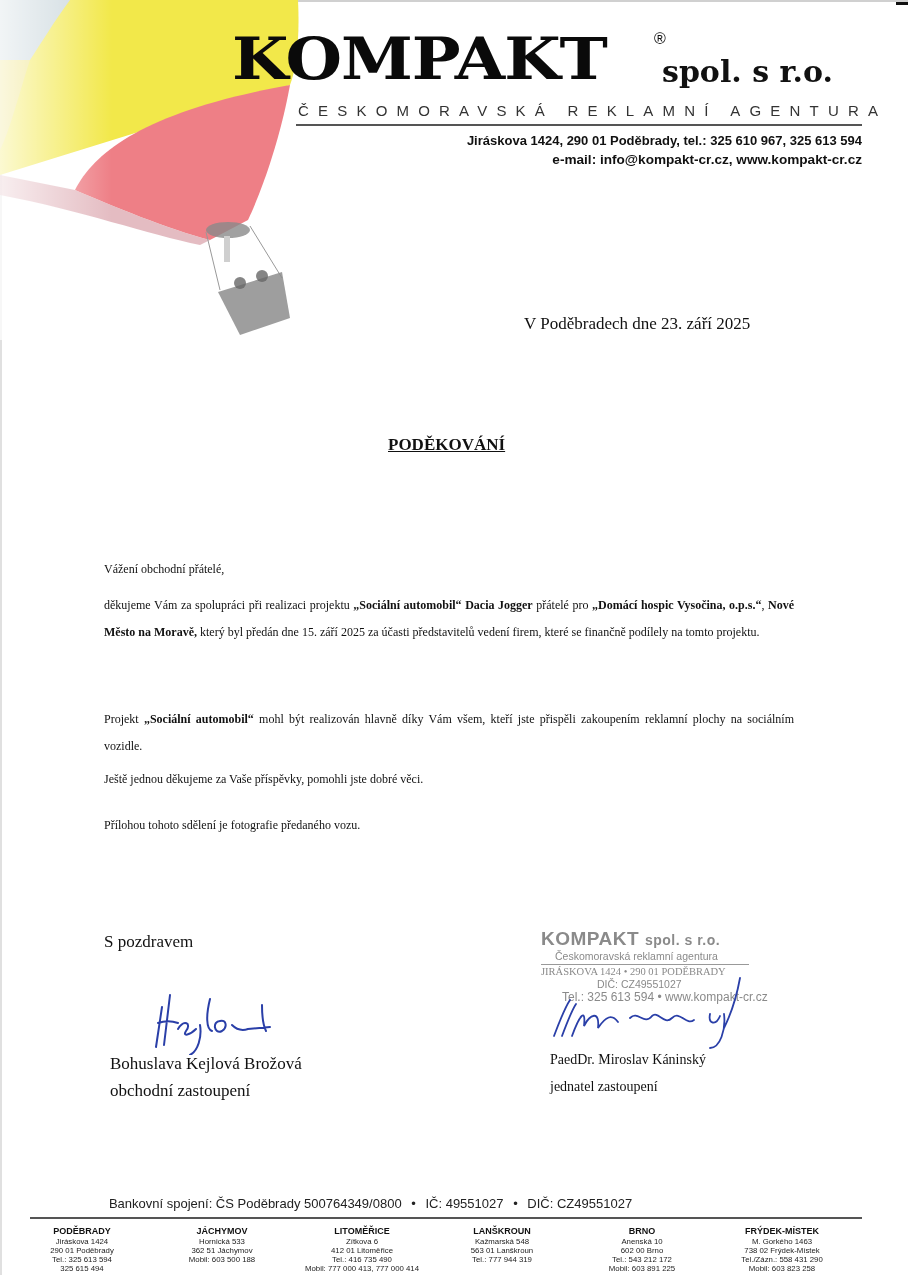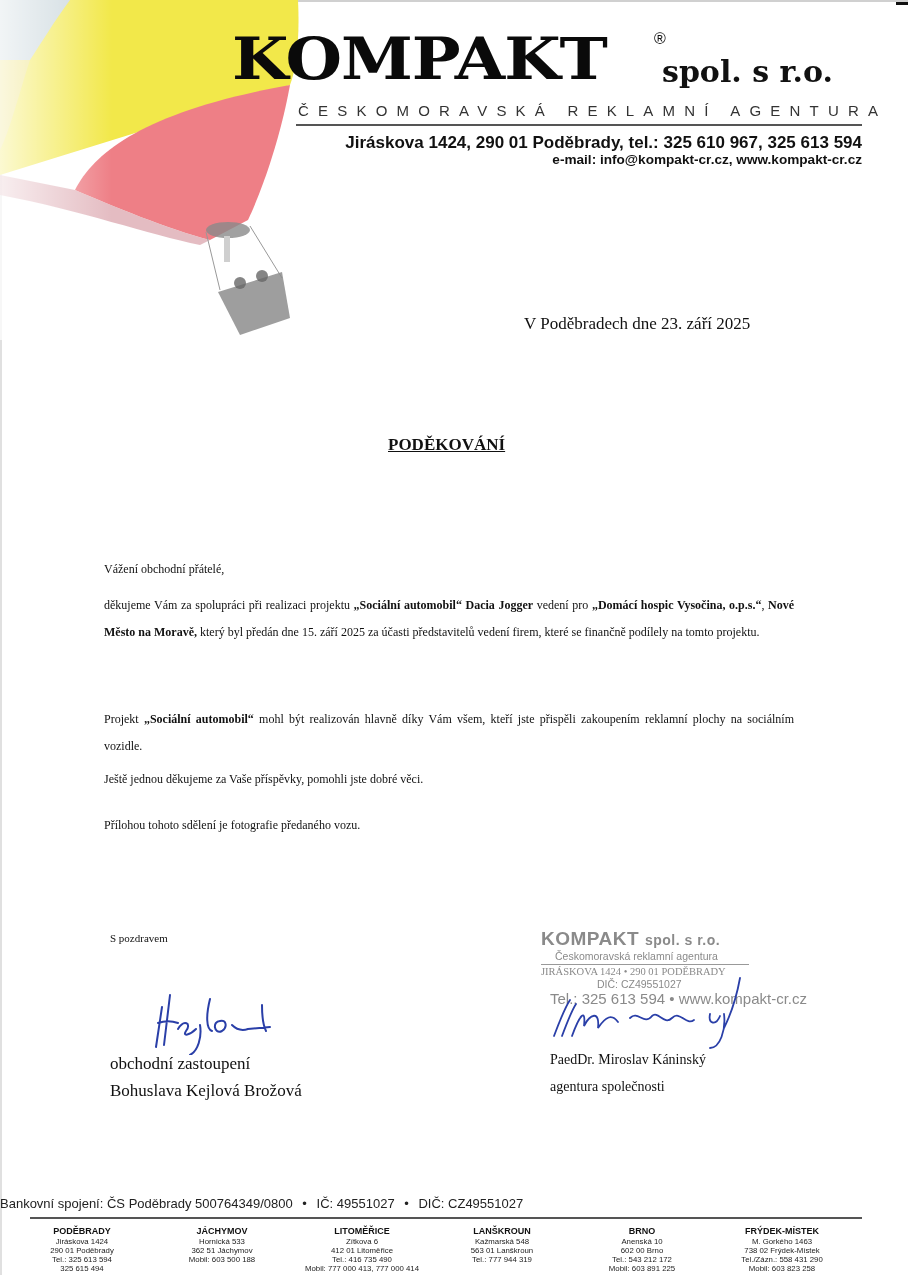--- a/index.html
+++ b/index.html
@@ -9,48 +9,48 @@
   .topline { left: 0; top: 0; width: 908px; height: 2px; background: #d0d0d0; }
   .corner-mark { left: 896px; top: 2px; width: 12px; height: 3px; background: #111; }
   .leftline { left: 0; top: 0; width: 2px; height: 1275px; background: #e0e0e0; }
 
   .logo { left: 232px; top: 28px; height: 60px; display: flex; align-items: flex-end; }
   .logo-main { font-family: "DejaVu Serif", serif; font-weight: bold; font-size: 58px; letter-spacing: -1px; color: #0a0a0a; line-height: 58px; transform: scaleX(1.12); transform-origin: left bottom; }
   .logo-reg { left: 654px; top: 30px; font-family: "Liberation Sans", sans-serif; font-size: 16px; color: #111; }
   .logo-sro { left: 662px; top: 54px; font-family: "DejaVu Serif", serif; font-weight: bold; font-size: 30px; color: #111; letter-spacing: 0px; }
   .agency { left: 298px; top: 102px; width: 564px; font-family: "Liberation Sans", sans-serif; font-size: 15px; letter-spacing: 9.2px; color: #333; white-space: nowrap; }
   .agency-line { left: 296px; top: 124px; width: 566px; height: 2px; background: #555; }
-  .addr1 { right: 46px; top: 133px; font-family: "Liberation Sans", sans-serif; font-weight: bold; font-size: 17px; color: #111; text-align: right; white-space: nowrap; }
+  .addr1 { right: 46px; top: 133px; font-family: "Liberation Sans", sans-serif; font-weight: bold; font-size: 13px; color: #111; text-align: right; white-space: nowrap; }
   .addr2 { right: 46px; top: 152px; font-family: "Liberation Sans", sans-serif; font-weight: bold; font-size: 13.6px; color: #111; white-space: nowrap; }
 
   .place-date { left: 524px; top: 314px; font-size: 17px; white-space: nowrap; }
   .title { left: 388px; top: 435px; font-size: 17px; font-weight: bold; text-decoration: underline; }
 
   .text { left: 104px; width: 690px; font-size: 12px; line-height: 27px; text-align: justify; }
   .greeting { top: 556px; }
   .p1 { top: 592px; }
   .p2 { top: 706px; }
   .p3 { top: 766px; }
   .p4 { top: 812px; }
   b { font-weight: bold; }
 
-  .regards { left: 110px; top: 932px; font-size: 11px; }
+  .regards { left: 104px; top: 932px; font-size: 17px; }
   .sig-left { left: 150px; top: 985px; width: 130px; height: 70px; }
   .name-left { left: 110px; top: 1050px; font-size: 17px; line-height: 27px; }
   .stamp-title { left: 541px; top: 928px; font-family: "Liberation Sans", sans-serif; font-weight: bold; font-size: 19px; color: #8a8a8a; letter-spacing: 0.5px; white-space: nowrap; }
   .stamp-title .sm { font-size: 14px; }
   .stamp-sub { left: 555px; top: 950px; font-family: "Liberation Sans", sans-serif; font-size: 10.5px; color: #8a8a8a; white-space: nowrap; }
   .stamp-line { left: 541px; top: 964px; width: 208px; height: 1px; background: #999; }
   .stamp-l1 { left: 541px; top: 966px; font-family: Liberation Serif, serif; font-size: 10.5px; color: #8a8a8a; white-space: nowrap; }
   .stamp-l2 { left: 597px; top: 978px; font-family: "Liberation Sans", sans-serif; font-size: 10.5px; color: #8a8a8a; white-space: nowrap; }
-  .stamp-l3 { left: 550px; top: 990px; font-family: "Liberation Sans", sans-serif; font-size: 15px; color: #8a8a8a; white-space: nowrap; }
+  .stamp-l3 { left: 562px; top: 990px; font-family: "Liberation Sans", sans-serif; font-size: 12px; color: #8a8a8a; white-space: nowrap; }
   .sig-right { left: 540px; top: 970px; width: 230px; height: 80px; }
   .name-right { left: 550px; top: 1046px; font-size: 14px; line-height: 27px; }
 
-  .bank { left: 0; width: 741px; top: 1196px; font-family: "Liberation Sans", sans-serif; font-size: 13px; color: #222; white-space: nowrap; }
+  .bank { left: 0; width: 741px; top: 1196px; text-align: center; font-family: "Liberation Sans", sans-serif; font-size: 13px; color: #222; white-space: nowrap; }
   .bank .sep { padding: 0 6px; }
   .footer-line { left: 30px; top: 1217px; width: 832px; height: 2px; background: #555; }
   .branches { left: 12px; top: 1226px; width: 880px; display: flex; justify-content: flex-start; }
   .branch { width: 140px; text-align: center; font-family: "Liberation Sans", sans-serif; font-size: 7.8px; line-height: 9px; color: #222; }
   .branch-name { font-weight: bold; font-size: 9px; line-height: 11px; color: #111; }
 </style>
 </head>
 <body>
 
 <div class="abs topline"></div>
@@ -88,58 +88,58 @@
 <div class="abs agency-line"></div>
 <div class="abs addr1">Jiráskova 1424, 290 01 Poděbrady, tel.: 325 610 967, 325 613 594</div>
 <div class="abs addr2">e-mail: info@kompakt-cr.cz, www.kompakt-cr.cz</div>
 
 <div class="abs place-date">V Poděbradech dne 23. září 2025</div>
 <div class="abs title">PODĚKOVÁNÍ</div>
 
 <div class="abs text greeting">Vážení obchodní přátelé,</div>
 
 <div class="abs text p1">
-  <span>děkujeme Vám za spolupráci při realizaci projektu </span><b>„Sociální automobil“ Dacia Jogger</b><span> vedení pro </span><b>„Domácí hospic Vysočina, o.p.s.“</b><span>, </span><b>Nové Město na Moravě,</b><span> který byl předán dne 15. září 2025 za účasti představitelů vedení firem, které se finančně podílely na tomto projektu.</span>
+  <span>děkujeme Vám za spolupráci při realizaci projektu </span><b>„Sociální automobil“ Dacia Jogger</b><span> přátelé pro </span><b>„Domácí hospic Vysočina, o.p.s.“</b><span>, </span><b>Nové Město na Moravě,</b><span> který byl předán dne 15. září 2025 za účasti představitelů vedení firem, které se finančně podílely na tomto projektu.</span>
 </div>
 
 <div class="abs text p2">
   <span>Projekt </span><b>„Sociální automobil“</b><span> mohl být realizován hlavně díky Vám všem, kteří jste přispěli zakoupením reklamní plochy na sociálním vozidle.</span>
 </div>
 
 <div class="abs text p3">Ještě jednou děkujeme za Vaše příspěvky, pomohli jste dobré věci.</div>
 <div class="abs text p4">Přílohou tohoto sdělení je fotografie předaného vozu.</div>
 
 <div class="abs regards">S pozdravem</div>
 
 <svg class="abs sig-left" viewBox="0 0 130 70">
   <path d="M12,22 L6,62 M20,10 L14,60 M8,38 C14,36 22,36 28,38 M28,44 C34,34 42,38 36,46 C32,52 40,50 46,44 M50,40 C52,52 48,66 40,70 M60,14 C56,30 56,44 62,46 M70,36 C62,36 64,50 72,46 C78,42 76,34 70,36 M82,40 C86,44 92,46 98,44 L120,42 M112,20 C112,32 114,42 116,46" fill="none" stroke="#2a3fa8" stroke-width="2" stroke-linecap="round"></path>
 </svg>
 
 <div class="abs name-left">
+  <div>Bohuslava Kejlová Brožová</div>
   <div>obchodní zastoupení</div>
-  <div>Bohuslava Kejlová Brožová</div>
 </div>
 
 <div class="abs stamp-title">
   <span>KOMPAKT</span>
   <span class="sm">spol. s r.o.</span>
 </div>
 <div class="abs stamp-sub">Českomoravská reklamní agentura</div>
 <div class="abs stamp-line"></div>
 <div class="abs stamp-l1">JIRÁSKOVA 1424 • 290 01  PODĚBRADY</div>
 <div class="abs stamp-l2">DIČ: CZ49551027</div>
 <div class="abs stamp-l3">Tel.: 325 613 594 • www.kompakt-cr.cz</div>
 
 <svg class="abs sig-right" viewBox="0 0 230 80">
   <path d="M14,66 C20,50 26,36 30,30 M22,66 C28,50 32,40 36,34 M32,66 C40,44 46,38 44,56 C50,44 60,40 58,58 C66,46 72,44 78,52 M90,48 C98,40 104,56 112,46 C118,40 124,56 132,48 C140,40 146,56 154,50 M170,44 C168,54 176,56 180,46 M184,44 C186,60 180,78 170,78 M200,8 C196,30 190,46 184,58" fill="none" stroke="#2a3fa8" stroke-width="1.8" stroke-linecap="round"></path>
 </svg>
 
 <div class="abs name-right">
   <div>PaedDr. Miroslav Káninský</div>
-  <div>agentura společnosti</div>
+  <div>jednatel zastoupení</div>
 </div>
 
 <div class="abs bank">
   <span>Bankovní spojení: ČS Poděbrady 500764349/0800</span>
   <span class="sep">•</span>
   <span>IČ: 49551027</span>
   <span class="sep">•</span>
   <span>DIČ: CZ49551027</span>
 </div>
 <div class="abs footer-line"></div>

